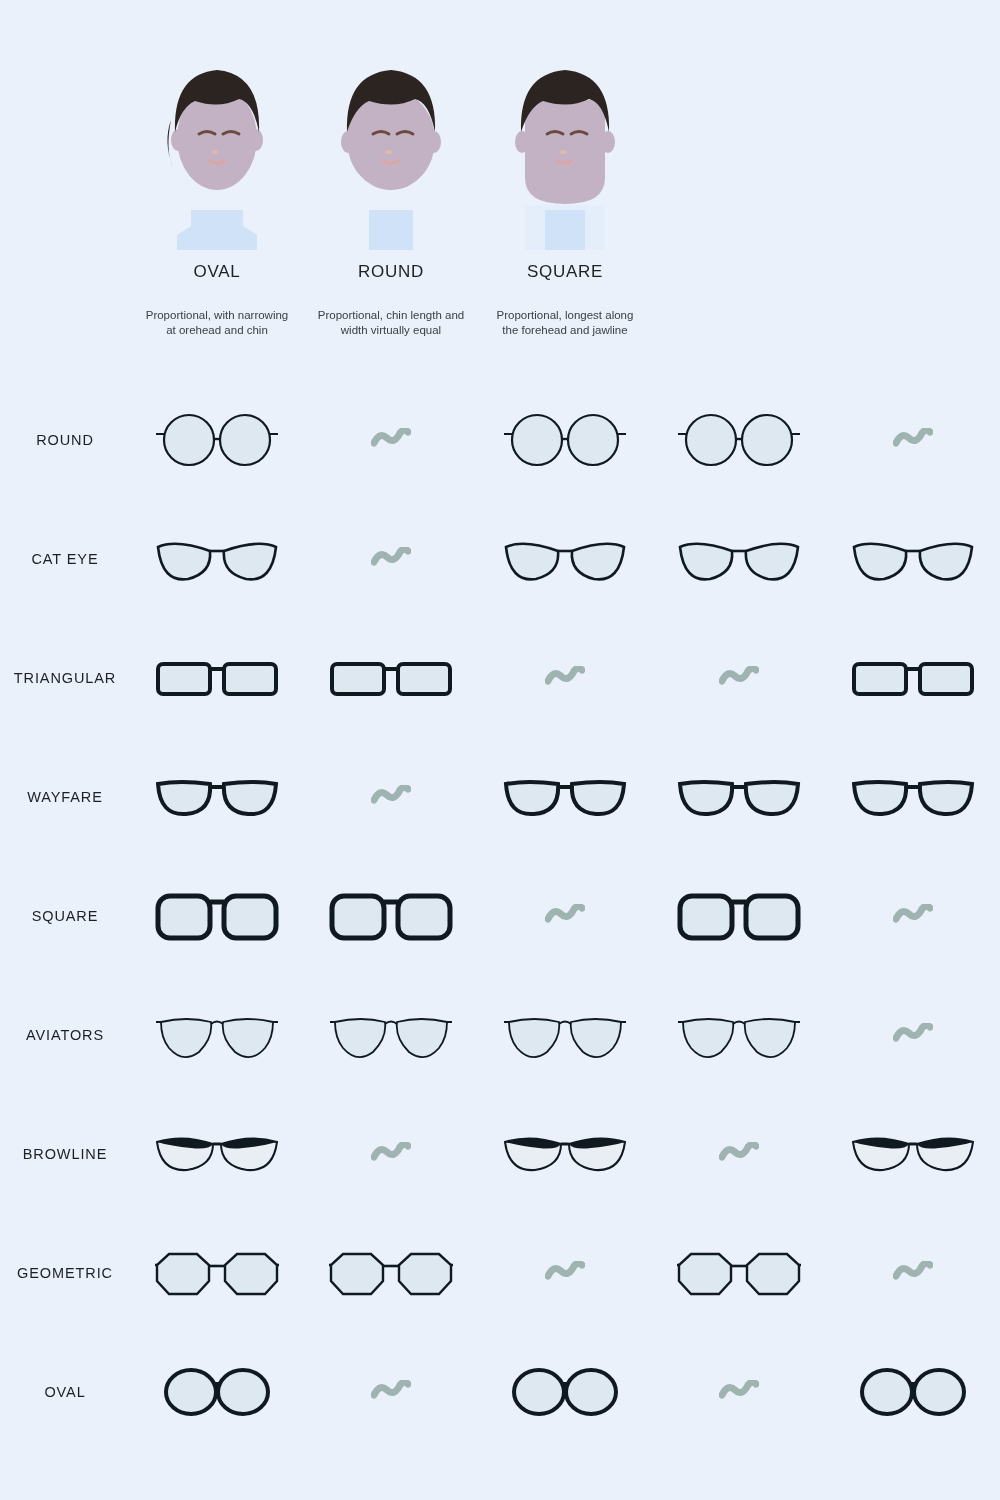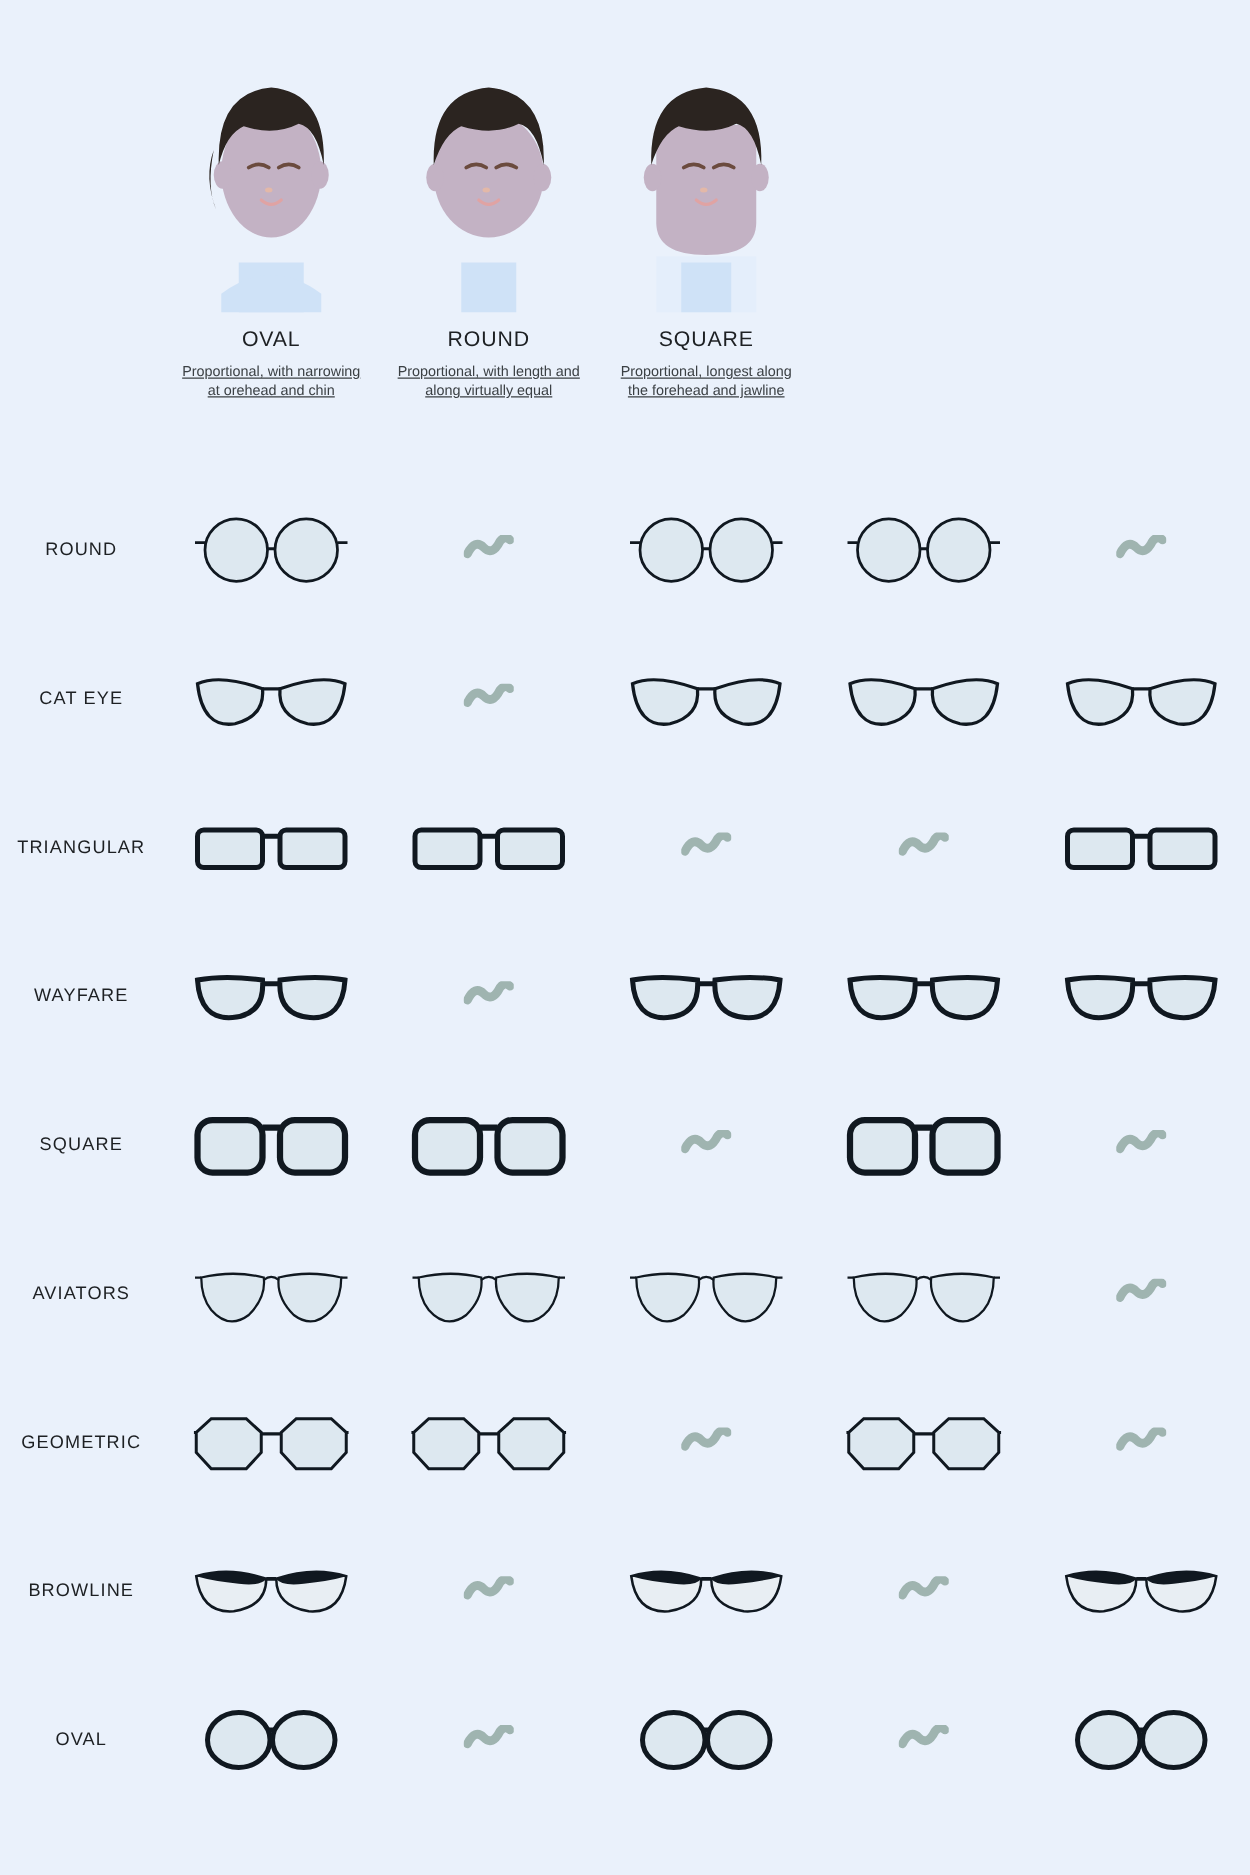--- a/index.html
+++ b/index.html
@@ -40,27 +40,26 @@
   }
   .face-title {
     margin-top: 12px;
     font-size: 17px;
     letter-spacing: 0.7px;
     font-weight: 400;
     color: #1d2023;
     text-align: center;
   }
   .face-desc {
-    margin-top: 9px;
+    margin-top: 26px;
     font-size: 11.5px;
     line-height: 15px;
     text-align: center;
     color: #3b4044;
     width: 155px;
-    text-decoration: underline;
   }
 
   
   .grid {
     position: absolute;
     top: 380px;
     left: 0;
     width: 1000px;
   }
   .grid-row {
@@ -116,21 +115,21 @@
         <ellipse cx="70" cy="80" rx="44" ry="50" fill="#c3b2c4"></ellipse>
         <ellipse cx="27" cy="82" rx="7" ry="11" fill="#c3b2c4"></ellipse>
         <ellipse cx="113" cy="82" rx="7" ry="11" fill="#c3b2c4"></ellipse>
         <path d="M26 72 q-2 -58 44 -62 q46 4 44 62 q-6 -30 -20 -33 q-20 10 -46 2 q-14 6 -22 31 z" fill="#2b2420"></path>
         <path d="M52 74 q8 -5 16 0" stroke="#6b4b3e" stroke-width="3" fill="none" stroke-linecap="round"></path>
         <path d="M76 74 q8 -5 16 0" stroke="#6b4b3e" stroke-width="3" fill="none" stroke-linecap="round"></path>
         <path d="M62 100 q8 7 16 0" stroke="#e0a3a3" stroke-width="2.5" fill="none" stroke-linecap="round"></path>
         <ellipse cx="68" cy="92" rx="3" ry="2" fill="#e3b8a8"></ellipse>
       </svg>
       <div class="face-title">ROUND</div>
-      <div class="face-desc">Proportional, with length and along virtually equal</div>
+      <div class="face-desc">Proportional, chin length and width virtually equal</div>
     </div>
 
     <div class="face-col">
       <svg class="face-art" viewBox="0 0 140 190">
         <path d="M30 145 h80 v45 h-80 z" fill="#e4eefb"></path>
         <path d="M50 150 h40 v40 h-40 z" fill="#cfe2f7"></path>
         <path d="M30 40 h80 v78 q0 26 -40 26 q-40 0 -40 -26 z" fill="#c3b2c4"></path>
         <ellipse cx="27" cy="82" rx="7" ry="11" fill="#c3b2c4"></ellipse>
         <ellipse cx="113" cy="82" rx="7" ry="11" fill="#c3b2c4"></ellipse>
         <path d="M26 72 q-2 -58 44 -62 q46 4 44 62 q-6 -30 -20 -33 q-20 10 -46 2 q-14 6 -22 31 z" fill="#2b2420"></path>
@@ -365,58 +364,20 @@
         </svg>
       </div>
       <div class="cell">
         <svg class="squiggle" width="40" height="24" viewBox="0 0 40 24">
           <path d="M3 15 q6 -12 13 -5 q7 7 13 -5 q4 -5 8 -1" stroke="#9fb4b0" stroke-width="7" fill="none" stroke-linecap="round"></path>
         </svg>
       </div>
     </div>
 
     <div class="grid-row">
-      <div class="row-label">GEOMETRIC</div>
-      <div class="cell">
-        <svg width="124" height="54" viewBox="0 0 124 54">
-          <path d="M14 8 h28 l12 11 v16 l-12 13 h-28 l-12 -13 v-16 z" fill="#dde8f0" stroke="#101820" stroke-width="2.4"></path>
-          <path d="M110 8 h-28 l-12 11 v16 l12 13 h28 l12 -13 v-16 z" fill="#dde8f0" stroke="#101820" stroke-width="2.4"></path>
-          <path d="M54 20 h16" stroke="#101820" stroke-width="2.6"></path>
-          <path d="M2 19 h-2 M122 19 h2" stroke="#101820" stroke-width="2.4"></path>
-        </svg>
-      </div>
-      <div class="cell">
-        <svg width="124" height="54" viewBox="0 0 124 54">
-          <path d="M14 8 h28 l12 11 v16 l-12 13 h-28 l-12 -13 v-16 z" fill="#dde8f0" stroke="#101820" stroke-width="2.4"></path>
-          <path d="M110 8 h-28 l-12 11 v16 l12 13 h28 l12 -13 v-16 z" fill="#dde8f0" stroke="#101820" stroke-width="2.4"></path>
-          <path d="M54 20 h16" stroke="#101820" stroke-width="2.6"></path>
-          <path d="M2 19 h-2 M122 19 h2" stroke="#101820" stroke-width="2.4"></path>
-        </svg>
-      </div>
-      <div class="cell">
-        <svg class="squiggle" width="40" height="24" viewBox="0 0 40 24">
-          <path d="M3 15 q6 -12 13 -5 q7 7 13 -5 q4 -5 8 -1" stroke="#9fb4b0" stroke-width="7" fill="none" stroke-linecap="round"></path>
-        </svg>
-      </div>
-      <div class="cell">
-        <svg width="124" height="54" viewBox="0 0 124 54">
-          <path d="M14 8 h28 l12 11 v16 l-12 13 h-28 l-12 -13 v-16 z" fill="#dde8f0" stroke="#101820" stroke-width="2.4"></path>
-          <path d="M110 8 h-28 l-12 11 v16 l12 13 h28 l12 -13 v-16 z" fill="#dde8f0" stroke="#101820" stroke-width="2.4"></path>
-          <path d="M54 20 h16" stroke="#101820" stroke-width="2.6"></path>
-          <path d="M2 19 h-2 M122 19 h2" stroke="#101820" stroke-width="2.4"></path>
-        </svg>
-      </div>
-      <div class="cell">
-        <svg class="squiggle" width="40" height="24" viewBox="0 0 40 24">
-          <path d="M3 15 q6 -12 13 -5 q7 7 13 -5 q4 -5 8 -1" stroke="#9fb4b0" stroke-width="7" fill="none" stroke-linecap="round"></path>
-        </svg>
-      </div>
-    </div>
-
-    <div class="grid-row">
       <div class="row-label">BROWLINE</div>
       <div class="cell">
         <svg width="128" height="48" viewBox="0 0 128 48">
           <path d="M4 12 q26 -8 56 2 q0 22 -26 26 q-26 2 -30 -28 z" fill="#e8eef3"></path>
           <path d="M124 12 q-26 -8 -56 2 q0 22 26 26 q26 2 30 -28 z" fill="#e8eef3"></path>
           <path d="M4 12 q26 -8 56 2 q-4 6 -22 4 q-20 -2 -34 -6 z" fill="#101820"></path>
           <path d="M124 12 q-26 -8 -56 2 q4 6 22 4 q20 -2 34 -6 z" fill="#101820"></path>
           <path d="M4 12 q26 -8 56 2 q0 22 -26 26 q-26 2 -30 -28 z" fill="none" stroke="#101820" stroke-width="2"></path>
           <path d="M124 12 q-26 -8 -56 2 q0 22 26 26 q26 2 30 -28 z" fill="none" stroke="#101820" stroke-width="2"></path>
           <path d="M60 14 h8" stroke="#101820" stroke-width="3"></path>
@@ -450,20 +411,58 @@
           <path d="M4 12 q26 -8 56 2 q-4 6 -22 4 q-20 -2 -34 -6 z" fill="#101820"></path>
           <path d="M124 12 q-26 -8 -56 2 q4 6 22 4 q20 -2 34 -6 z" fill="#101820"></path>
           <path d="M4 12 q26 -8 56 2 q0 22 -26 26 q-26 2 -30 -28 z" fill="none" stroke="#101820" stroke-width="2"></path>
           <path d="M124 12 q-26 -8 -56 2 q0 22 26 26 q26 2 30 -28 z" fill="none" stroke="#101820" stroke-width="2"></path>
           <path d="M60 14 h8" stroke="#101820" stroke-width="3"></path>
         </svg>
       </div>
     </div>
 
     <div class="grid-row">
+      <div class="row-label">GEOMETRIC</div>
+      <div class="cell">
+        <svg width="124" height="54" viewBox="0 0 124 54">
+          <path d="M14 8 h28 l12 11 v16 l-12 13 h-28 l-12 -13 v-16 z" fill="#dde8f0" stroke="#101820" stroke-width="2.4"></path>
+          <path d="M110 8 h-28 l-12 11 v16 l12 13 h28 l12 -13 v-16 z" fill="#dde8f0" stroke="#101820" stroke-width="2.4"></path>
+          <path d="M54 20 h16" stroke="#101820" stroke-width="2.6"></path>
+          <path d="M2 19 h-2 M122 19 h2" stroke="#101820" stroke-width="2.4"></path>
+        </svg>
+      </div>
+      <div class="cell">
+        <svg width="124" height="54" viewBox="0 0 124 54">
+          <path d="M14 8 h28 l12 11 v16 l-12 13 h-28 l-12 -13 v-16 z" fill="#dde8f0" stroke="#101820" stroke-width="2.4"></path>
+          <path d="M110 8 h-28 l-12 11 v16 l12 13 h28 l12 -13 v-16 z" fill="#dde8f0" stroke="#101820" stroke-width="2.4"></path>
+          <path d="M54 20 h16" stroke="#101820" stroke-width="2.6"></path>
+          <path d="M2 19 h-2 M122 19 h2" stroke="#101820" stroke-width="2.4"></path>
+        </svg>
+      </div>
+      <div class="cell">
+        <svg class="squiggle" width="40" height="24" viewBox="0 0 40 24">
+          <path d="M3 15 q6 -12 13 -5 q7 7 13 -5 q4 -5 8 -1" stroke="#9fb4b0" stroke-width="7" fill="none" stroke-linecap="round"></path>
+        </svg>
+      </div>
+      <div class="cell">
+        <svg width="124" height="54" viewBox="0 0 124 54">
+          <path d="M14 8 h28 l12 11 v16 l-12 13 h-28 l-12 -13 v-16 z" fill="#dde8f0" stroke="#101820" stroke-width="2.4"></path>
+          <path d="M110 8 h-28 l-12 11 v16 l12 13 h28 l12 -13 v-16 z" fill="#dde8f0" stroke="#101820" stroke-width="2.4"></path>
+          <path d="M54 20 h16" stroke="#101820" stroke-width="2.6"></path>
+          <path d="M2 19 h-2 M122 19 h2" stroke="#101820" stroke-width="2.4"></path>
+        </svg>
+      </div>
+      <div class="cell">
+        <svg class="squiggle" width="40" height="24" viewBox="0 0 40 24">
+          <path d="M3 15 q6 -12 13 -5 q7 7 13 -5 q4 -5 8 -1" stroke="#9fb4b0" stroke-width="7" fill="none" stroke-linecap="round"></path>
+        </svg>
+      </div>
+    </div>
+
+    <div class="grid-row">
       <div class="row-label">OVAL</div>
       <div class="cell">
         <svg width="112" height="56" viewBox="0 0 112 56">
           <ellipse cx="30" cy="28" rx="25" ry="22" fill="#dde8f0" stroke="#101820" stroke-width="4"></ellipse>
           <ellipse cx="82" cy="28" rx="25" ry="22" fill="#dde8f0" stroke="#101820" stroke-width="4"></ellipse>
           <path d="M53 20 h6" stroke="#101820" stroke-width="4"></path>
         </svg>
       </div>
       <div class="cell">
         <svg class="squiggle" width="40" height="24" viewBox="0 0 40 24">

